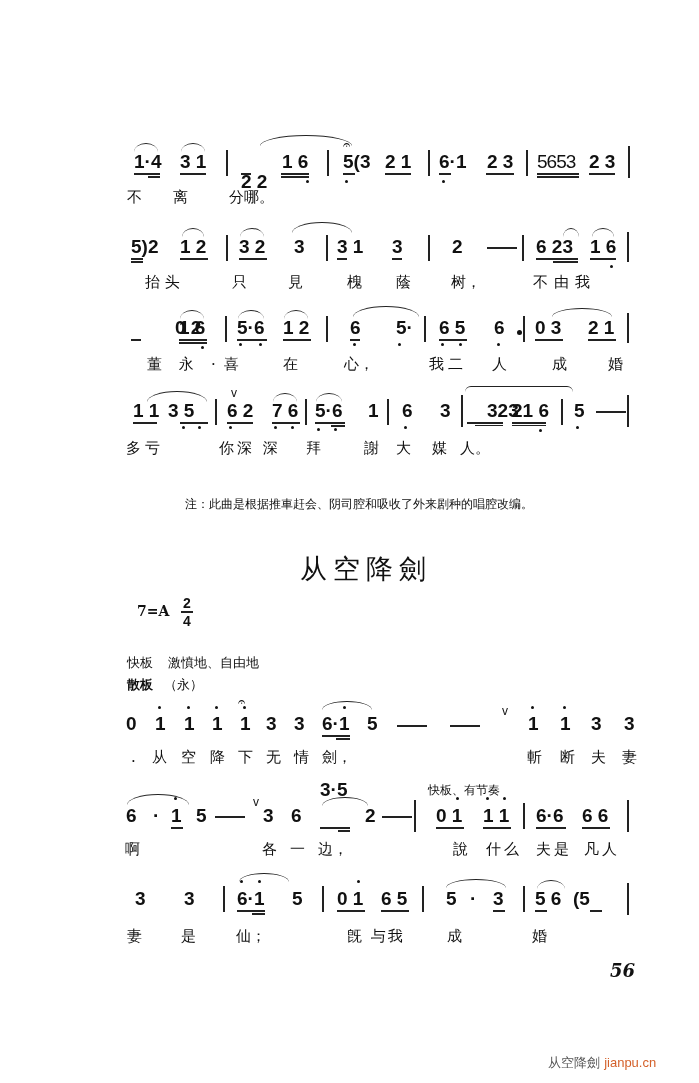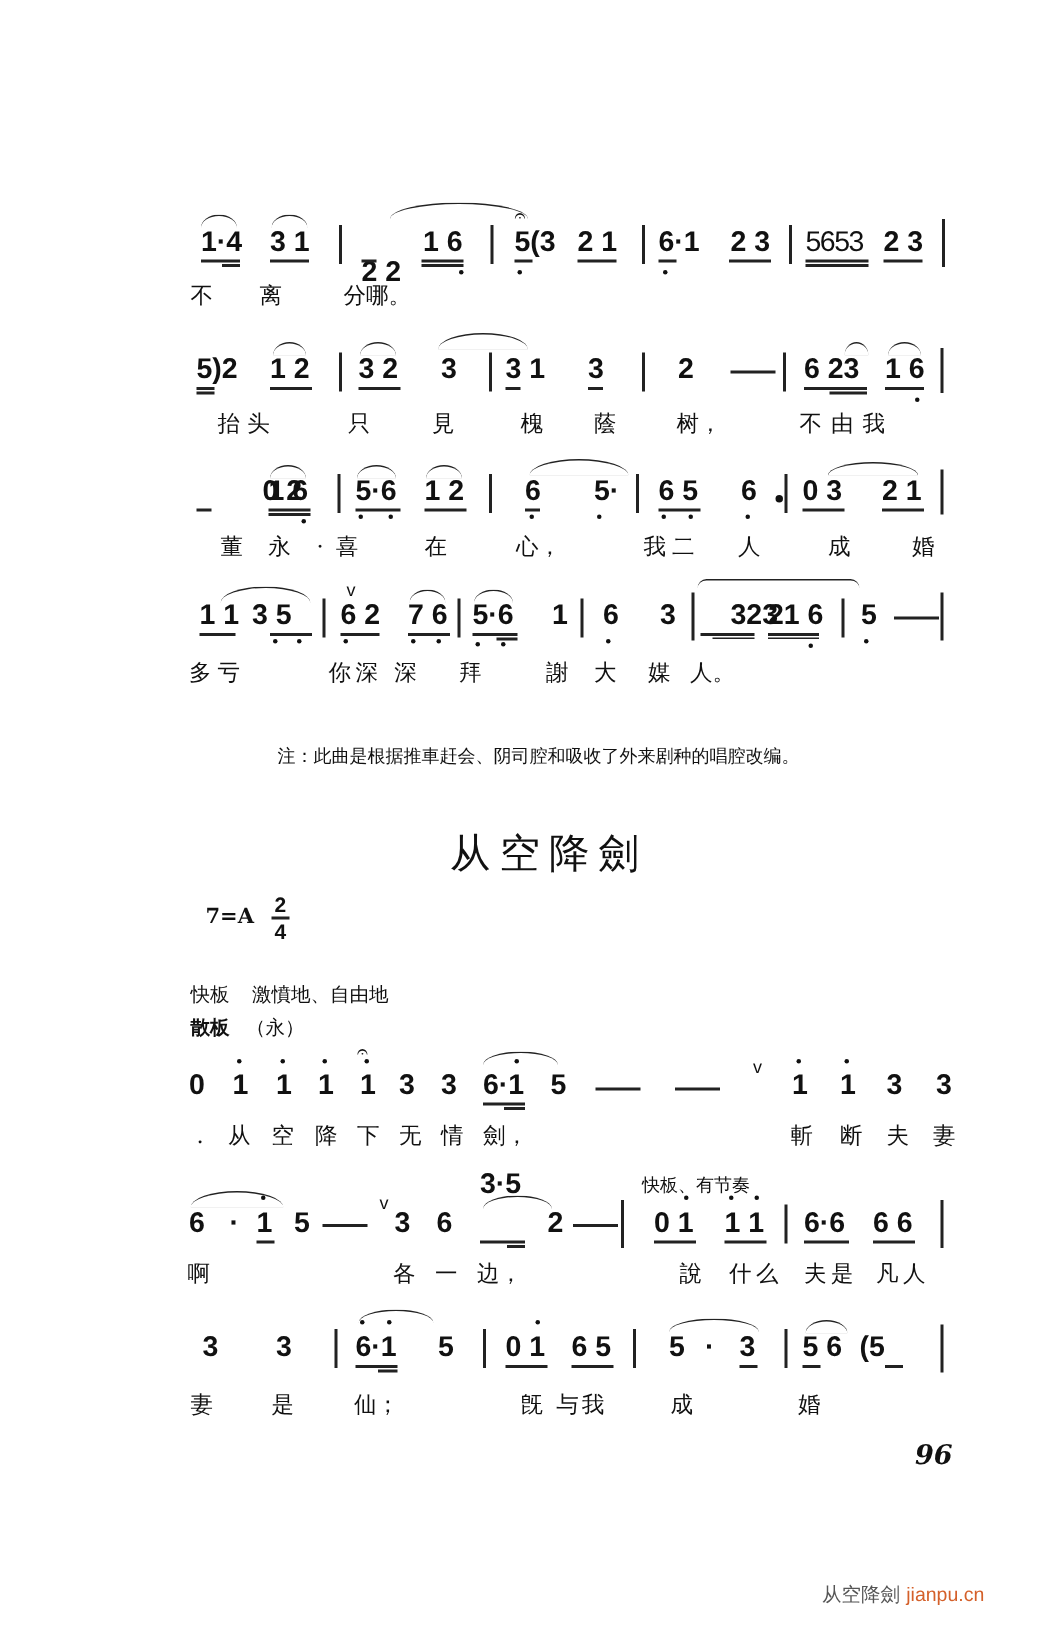--- a/index.html
+++ b/index.html
@@ -349,20 +349,20 @@
   <span class="bar" style="left:627px;top:883px;height:32px;"></span>
 
   <span class="ly" style="left:127px;top:927px;">妻</span>
   <span class="ly" style="left:181px;top:927px;">是</span>
   <span class="ly" style="left:236px;top:927px;">仙；</span>
   <span class="ly" style="left:347px;top:927px;letter-spacing:2px;">旣 与我</span>
   <span class="ly" style="left:447px;top:927px;">成</span>
   <span class="ly" style="left:532px;top:927px;">婚</span>
 </div>
 
-<span class="pagenum" style="left:610px;top:960px;">96</span>
+<span class="pagenum" style="left:610px;top:960px;">56</span>
 
 <div class="wm" style="left:548px;top:1054px;">
   <span style="color:#555;font-family:'DejaVu Serif',serif;">从空降劍</span>
   <span style="color:#d4602a;font-family:'Liberation Sans',sans-serif;">jianpu.cn</span>
 </div>
 
 </div>
 
 </body></html>

